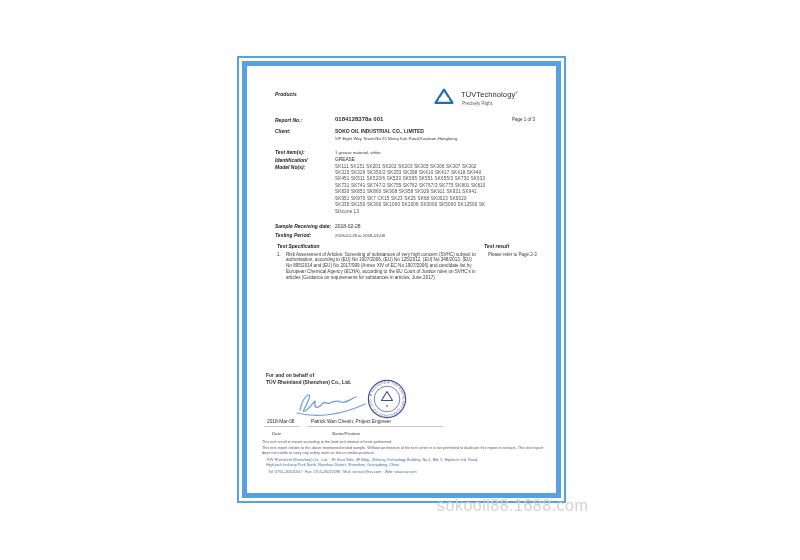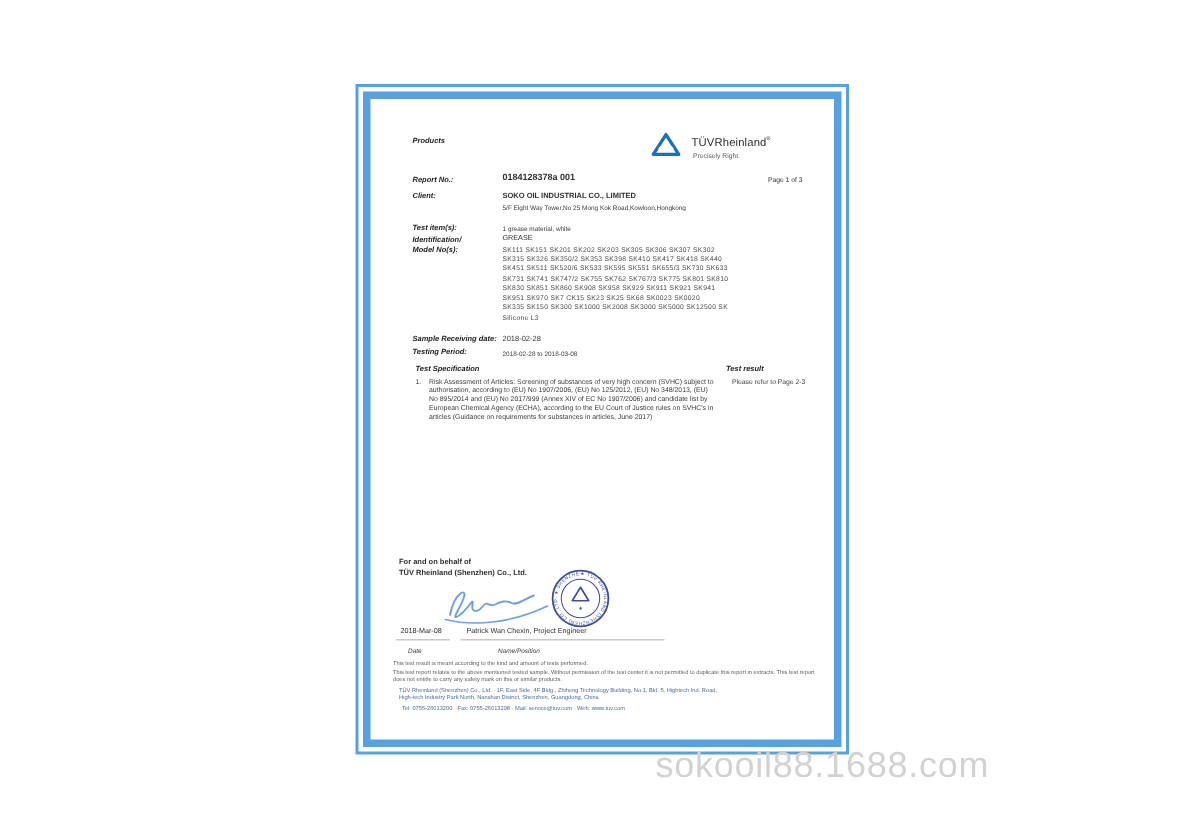--- a/index.html
+++ b/index.html
@@ -26,40 +26,40 @@
   .fine-addr{font-size:3.8px;color:#4a6b9a;line-height:4.7px;}
   .brand{font-size:7.5px;color:#2b2b2b;letter-spacing:.1px;}
   .brand .bb{font-weight:normal;}
   .brand sup{font-size:3.5px;}
   .tagline{font-size:4.5px;color:#5a5a5a;}
   .uline{position:absolute;z-index:2;height:0;border-top:1px solid #c9c9c9;}
 
   
   .wm1{position:absolute;z-index:6;font-weight:bold;font-size:20px;letter-spacing:2px;
        color:#9f9f9f;text-shadow:0 0 2px #ffffff,1px 1px 0 #e8e8e8;}
-  .wm2{position:absolute;z-index:6;font-size:24px;color:#d2d2d2;letter-spacing:.5px;}
+  .wm2{position:absolute;z-index:6;font-size:16px;color:#d2d2d2;letter-spacing:.5px;}
 </style>
 </head>
 <body>
 
 <div class="page">
 
   <div class="cert-outer">
     <div class="cert-inner"></div>
   </div>
 
   <div class="abs lbl" style="left:275px;top:92px;">Products</div>
 
   <div class="abs" style="left:433px;top:88px;width:22px;height:17px;">
     <svg viewBox="0 0 24 20" width="22" height="17">
       <path d="M12 2 L22 17.5 L2 17.5 Z" fill="none" stroke="#1d6fb8" stroke-width="2.6" stroke-linejoin="round"></path>
       <path d="M6.5 13.5 C9.5 9.5 14.5 9.5 17.5 13.5" fill="none" stroke="#ffffff" stroke-width="1.6"></path>
     </svg>
   </div>
-  <div class="abs brand" style="left:461px;top:90px;"><span class="bb">TÜV</span><span>Rheinland</span><sup>®</sup></div>
+  <div class="abs brand" style="left:461px;top:90px;"><span class="bb">TÜV</span><span>Technology</span><sup>®</sup></div>
   <div class="abs tagline" style="left:462px;top:101px;">Precisely Right.</div>
 
   <div class="abs lbl" style="left:275px;top:118px;">Report No.:</div>
   <div class="abs val b" style="left:335px;top:117px;font-size:6px;">0184128378a 001</div>
   <div class="abs val" style="left:470px;top:117px;width:65px;text-align:right;font-size:4.5px;">Page 1 of 3</div>
 
   <div class="abs lbl" style="left:275px;top:129px;">Client:</div>
   <div class="abs val b" style="left:335px;top:129px;">SOKO OIL INDUSTRIAL CO., LIMITED</div>
   <div class="abs val tiny" style="left:335px;top:135.5px;">5/F Eight Way Tower,No 25 Mong Kok Road,Kowloon,Hongkong</div>
 

